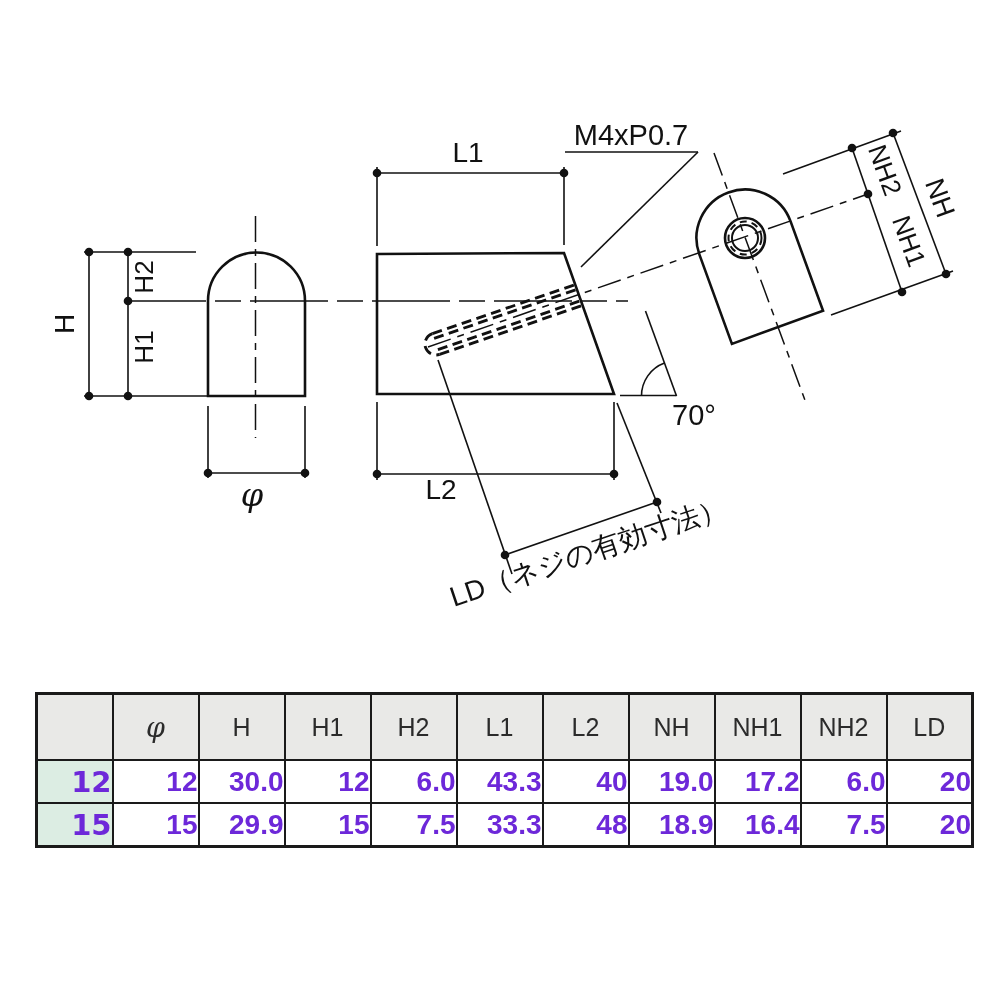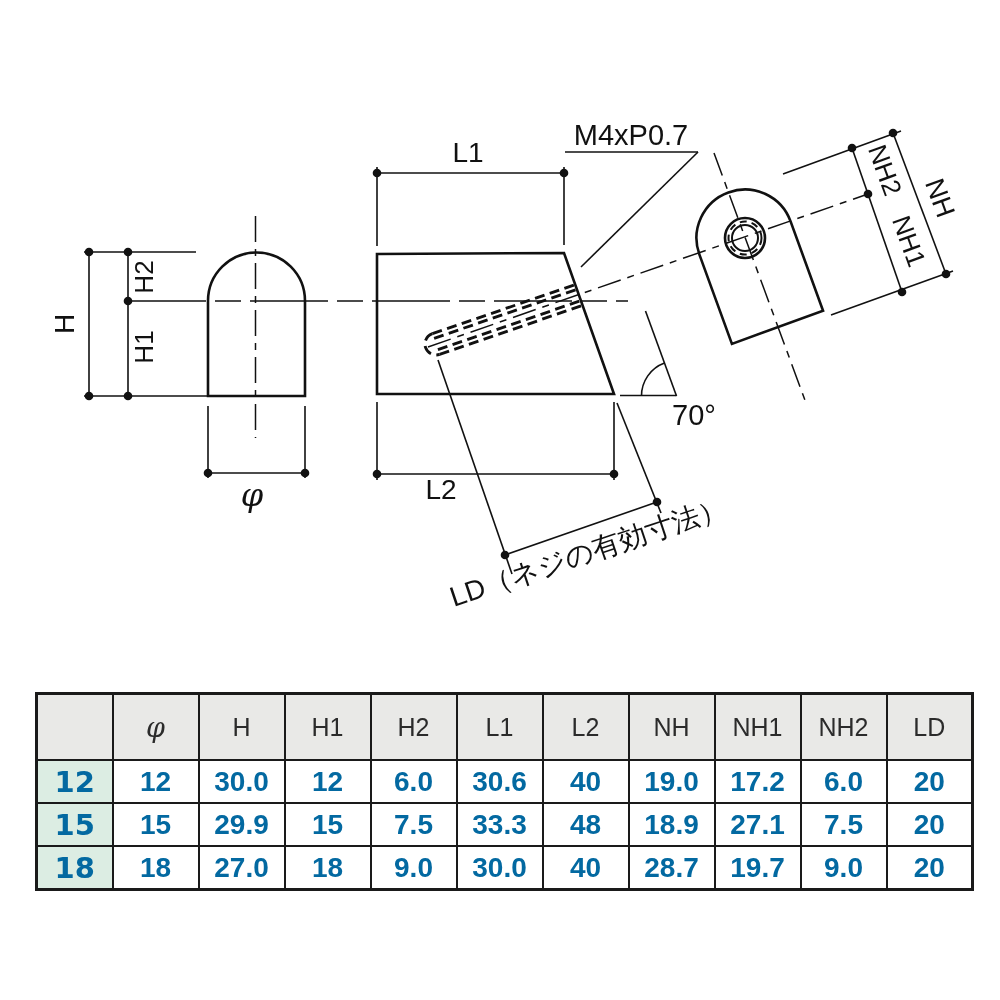--- a/index.html
+++ b/index.html
@@ -5,21 +5,21 @@
   html,body{margin:0;padding:0;background:#fff;}
   body{width:1000px;height:1000px;position:relative;font-family:"Liberation Sans",sans-serif;-webkit-font-smoothing:antialiased;}
   .canvas{position:absolute;inset:0;background:#fff;}
   svg text{fill:#111;}
   
   .spec-table{position:absolute;left:35px;top:692px;border-collapse:collapse;table-layout:fixed;background:#fff;}
   .spec-table th,.spec-table td{border:2px solid #1a1a1a;text-align:center;vertical-align:middle;padding:0;}
   .spec-table{border:3px solid #1a1a1a;}
   .spec-table thead th{height:64px;background:#e9e9e7;font-weight:400;font-size:25px;color:#2b2b2b;}
   .spec-table thead th.phi-head{font-style:italic;font-family:"DejaVu Serif",serif;font-size:27px;}
-  .spec-table td{height:41px;font-size:28px;font-weight:700;color:#0369a1;}
+  .spec-table td{height:41px;font-size:28px;font-weight:700;color:#6d28d9;text-align:right;}
   .spec-table td.rowlabel{background:#dcede3;font-family:"DejaVu Sans",sans-serif;font-weight:700;font-size:29px;}
   .col-label{width:76px;}
   .col-data{width:86px;}
 </style>
 </head>
 <body>
 
 <div class="canvas">
 
   <svg width="1000" height="670" viewBox="0 0 1000 670" style="position:absolute;left:0;top:0;" stroke-linecap="butt" fill="none">
@@ -165,48 +165,35 @@
         <th>LD</th>
       </tr>
     </thead>
     <tbody>
       <tr>
         <td class="rowlabel">12</td>
         <td>12</td>
         <td>30.0</td>
         <td>12</td>
         <td>6.0</td>
-        <td>30.6</td>
+        <td>43.3</td>
         <td>40</td>
         <td>19.0</td>
         <td>17.2</td>
         <td>6.0</td>
         <td>20</td>
       </tr>
       <tr>
         <td class="rowlabel">15</td>
         <td>15</td>
         <td>29.9</td>
         <td>15</td>
         <td>7.5</td>
         <td>33.3</td>
         <td>48</td>
         <td>18.9</td>
-        <td>27.1</td>
+        <td>16.4</td>
         <td>7.5</td>
-        <td>20</td>
-      </tr>
-      <tr>
-        <td class="rowlabel">18</td>
-        <td>18</td>
-        <td>27.0</td>
-        <td>18</td>
-        <td>9.0</td>
-        <td>30.0</td>
-        <td>40</td>
-        <td>28.7</td>
-        <td>19.7</td>
-        <td>9.0</td>
         <td>20</td>
       </tr>
     </tbody>
   </table>
 </div>
 
 </body></html>

